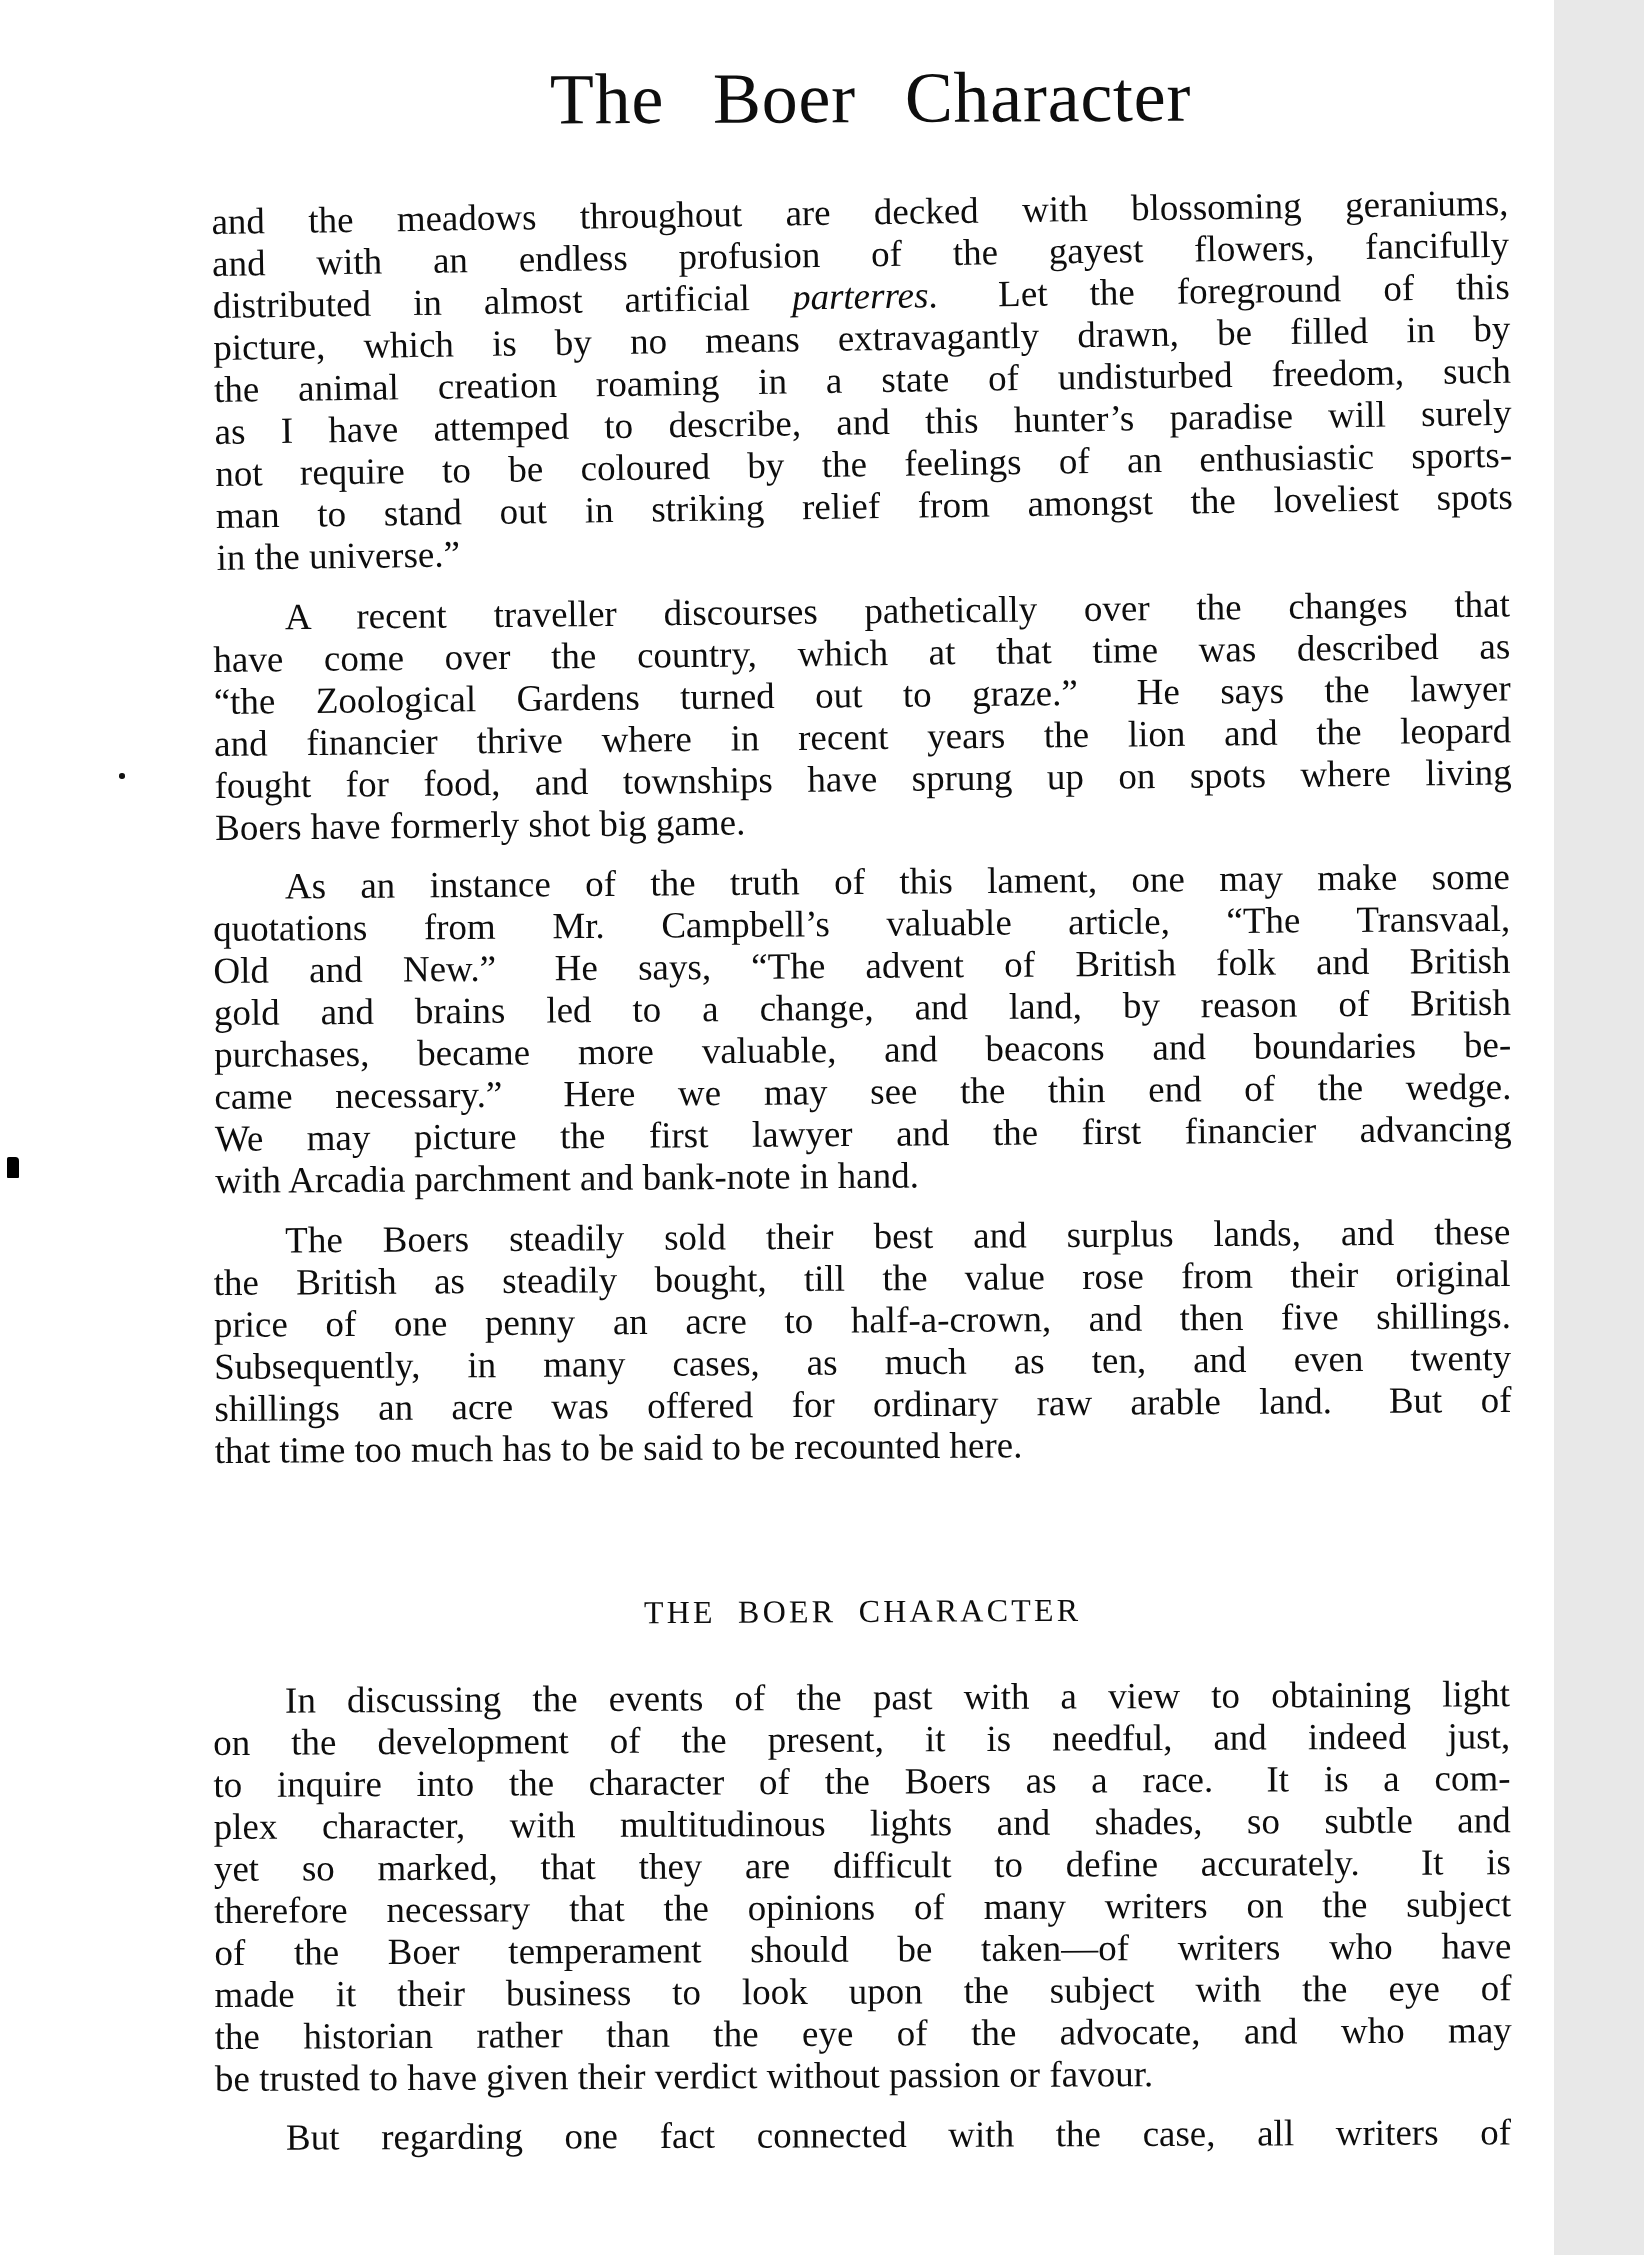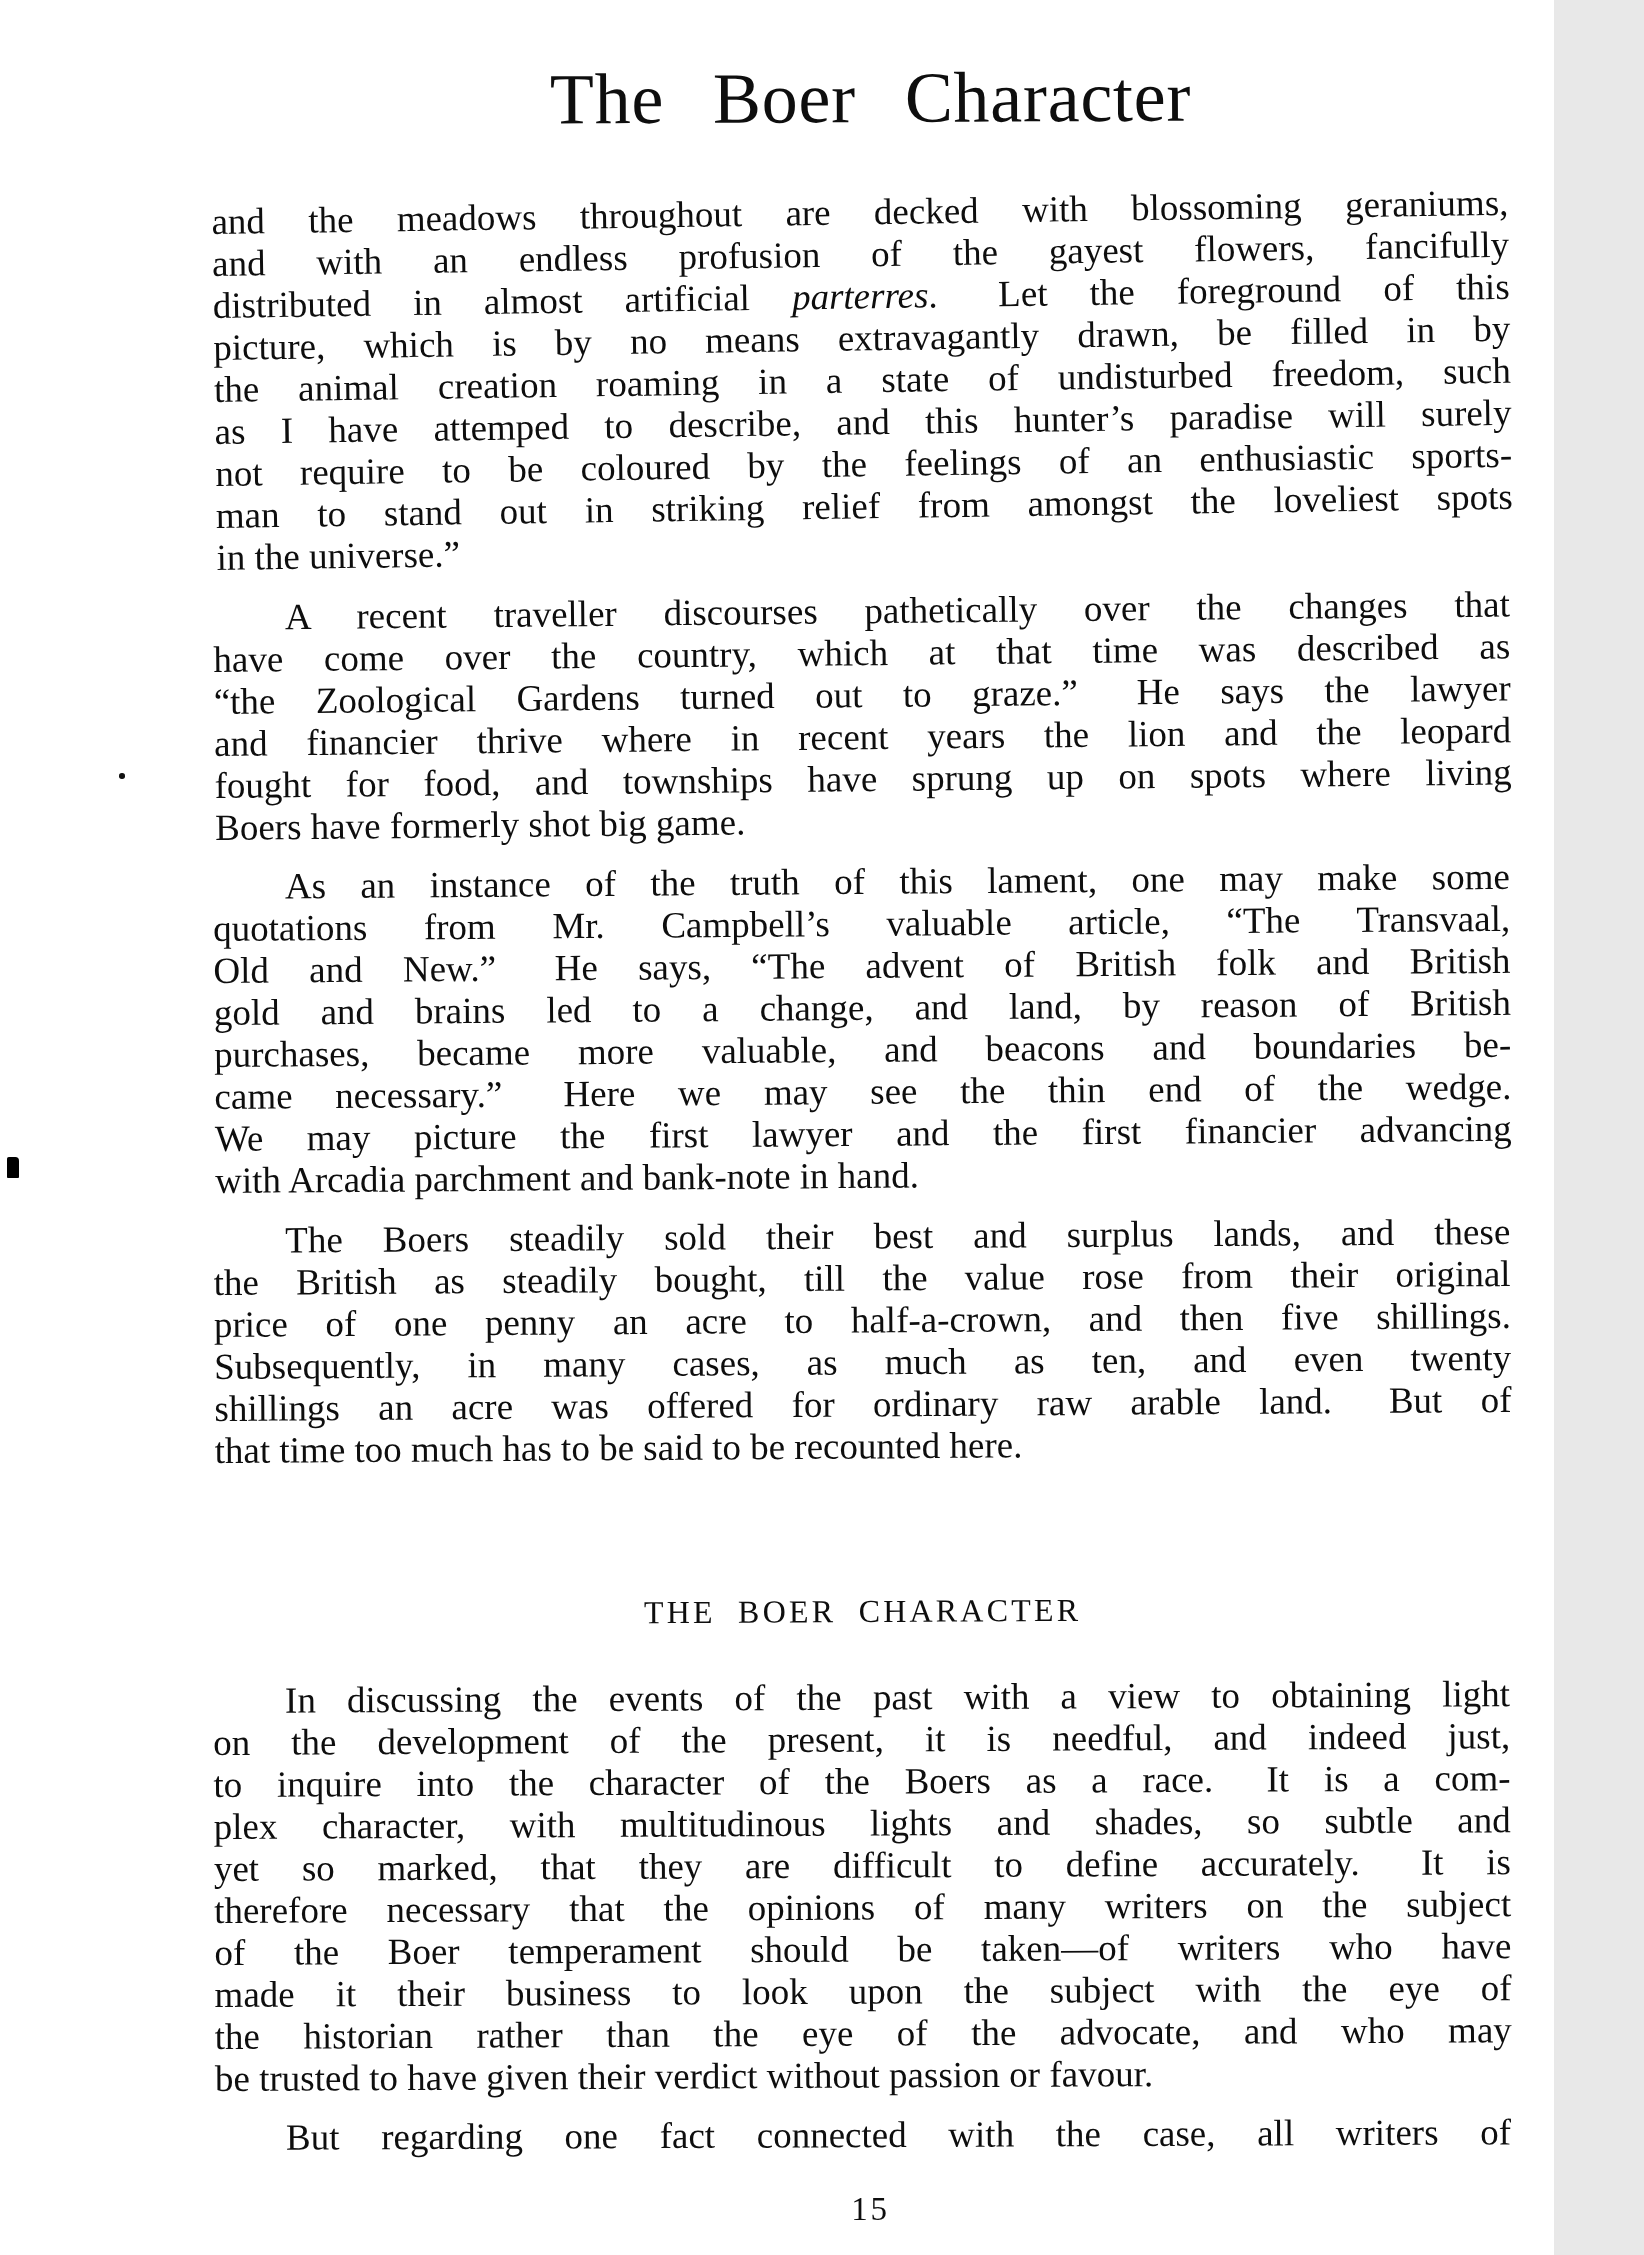--- a/index.html
+++ b/index.html
@@ -155,21 +155,20 @@
         <div class="line">therefore necessary that the opinions of many writers on the subject</div>
         <div class="line">of the Boer temperament should be taken—of writers who have</div>
         <div class="line">made it their business to look upon the subject with the eye of</div>
         <div class="line">the historian rather than the eye of the advocate, and who may</div>
         <div class="line last">be trusted to have given their verdict without passion or favour.</div>
       </div>
       <div class="paragraph indent">
         <div class="line">But regarding one fact connected with the case, all writers of</div>
       </div>
     </div>
-  <div class="page-number">15</div>
 
   <span class="artifact dot-artifact"></span>
   <span class="artifact blob-artifact"></span>
   <span class="artifact edge-line-a"></span>
   <span class="artifact edge-line-b"></span>
   <span class="artifact edge-line-c"></span>
   <span class="artifact edge-line-d"></span>
 </div>
 
 

